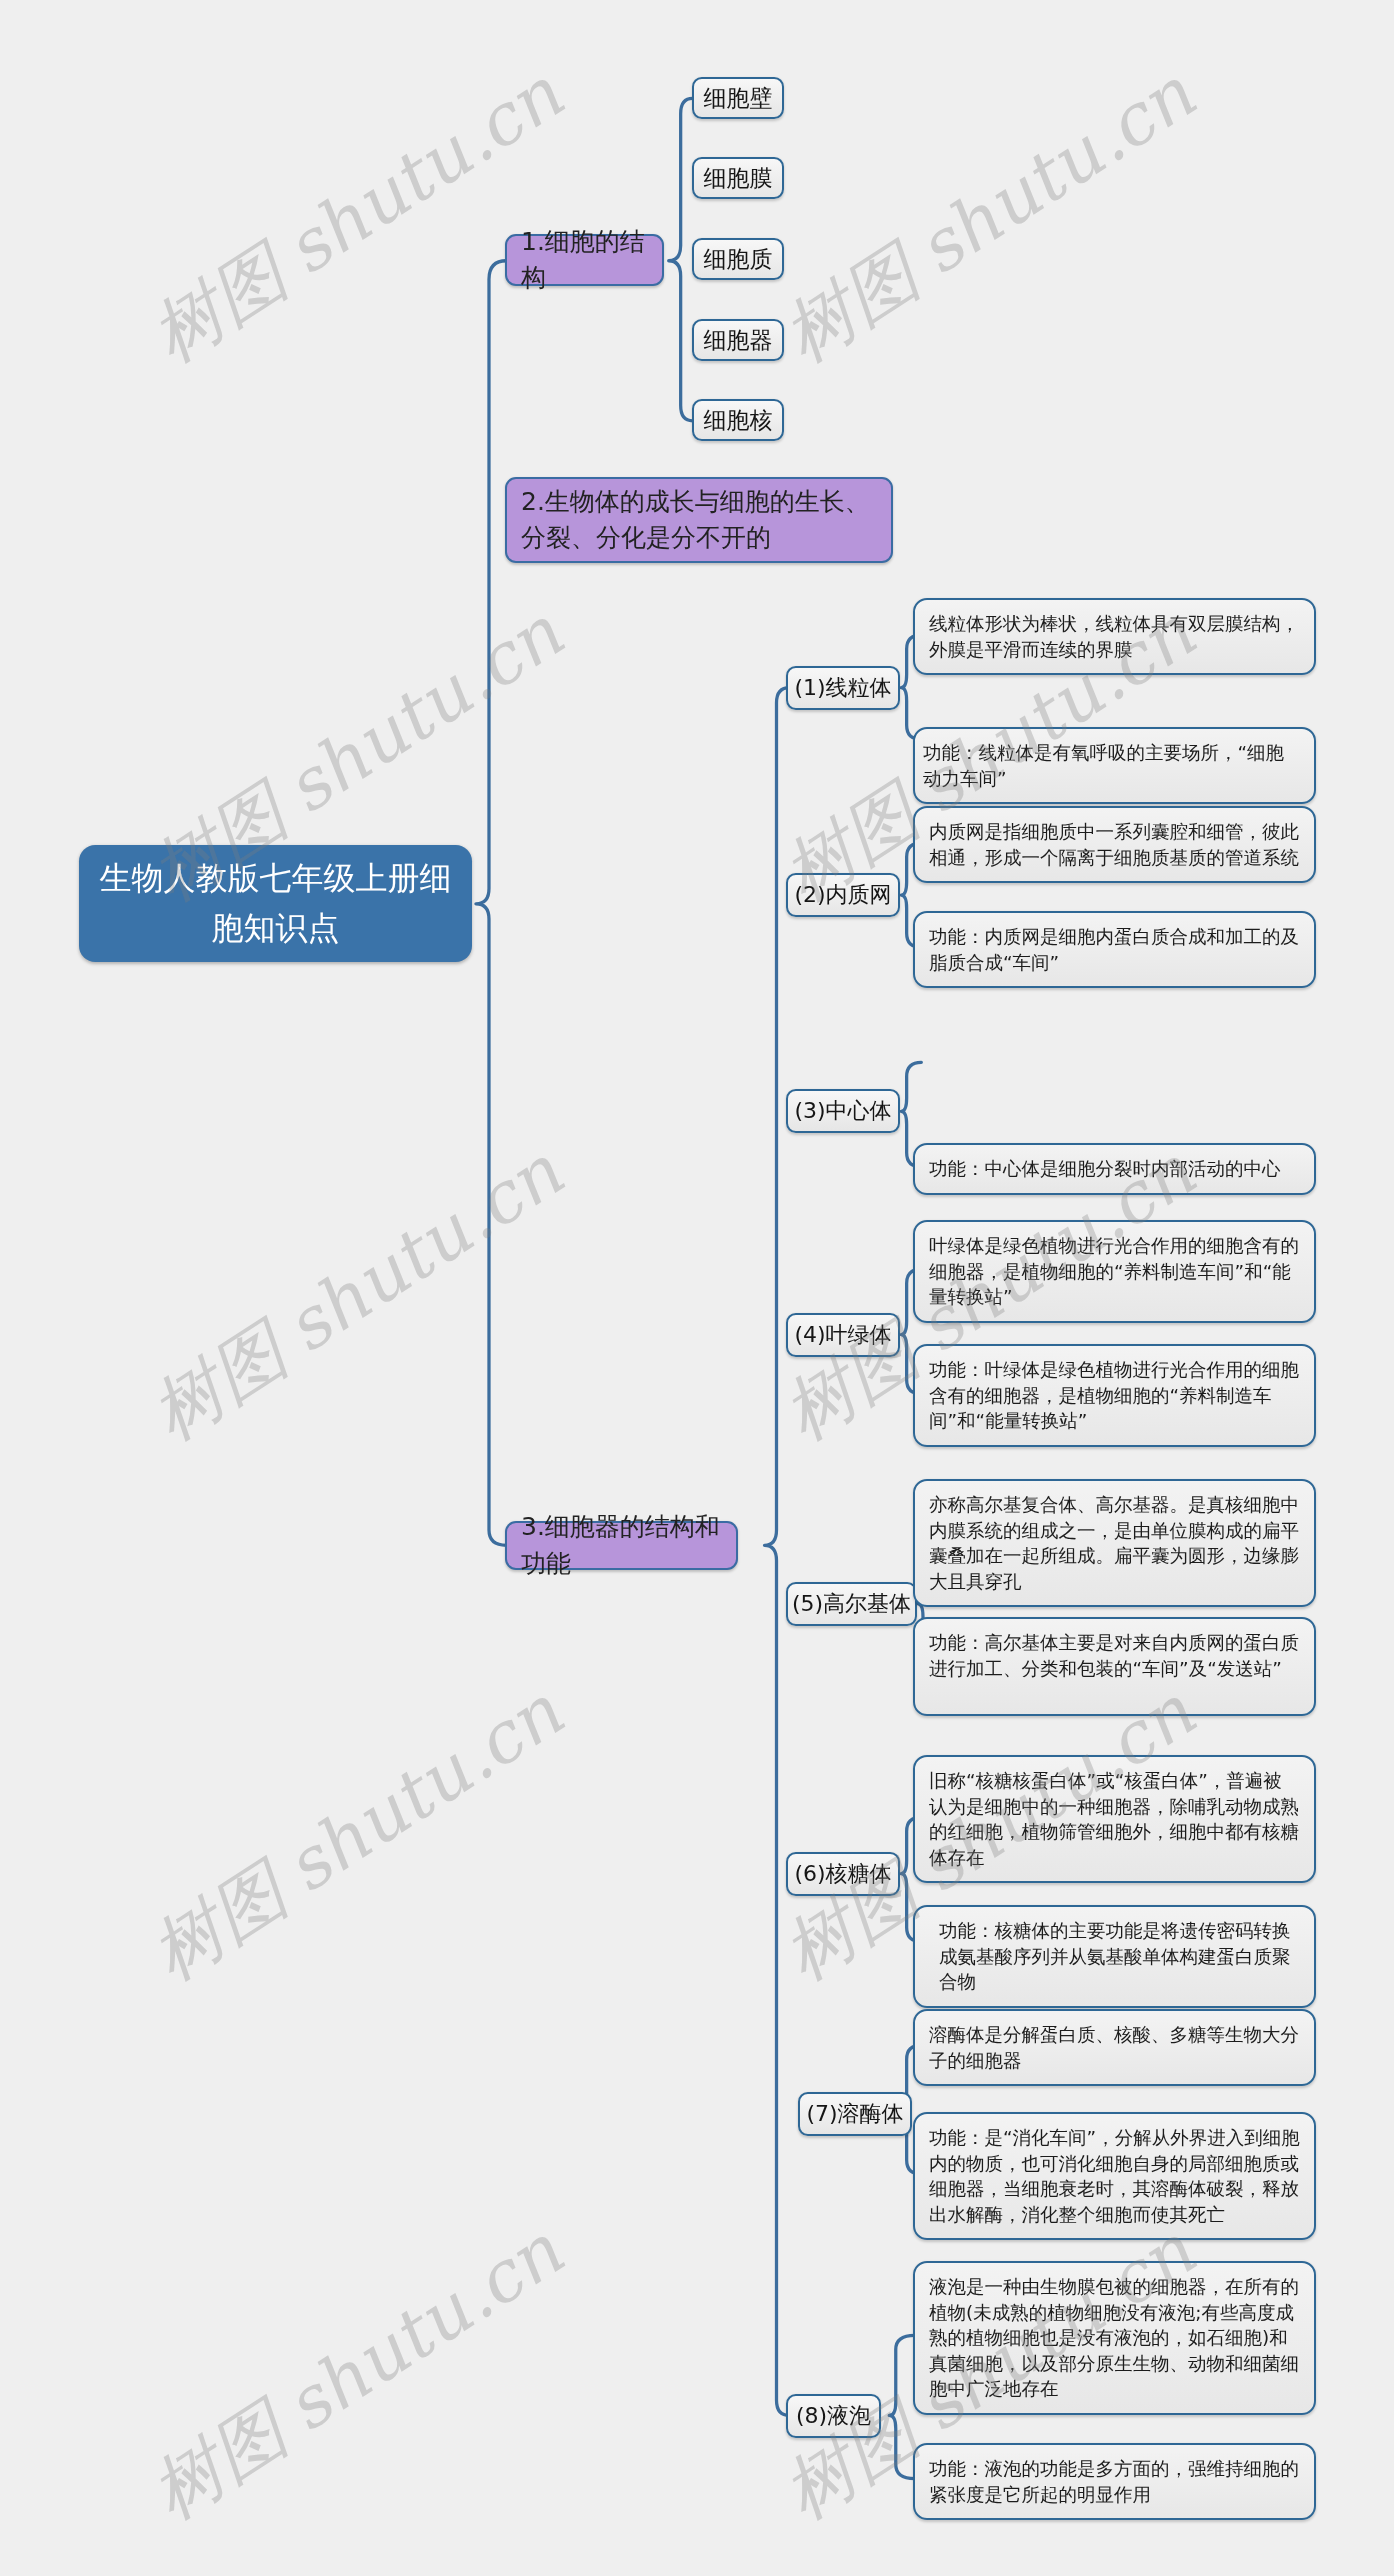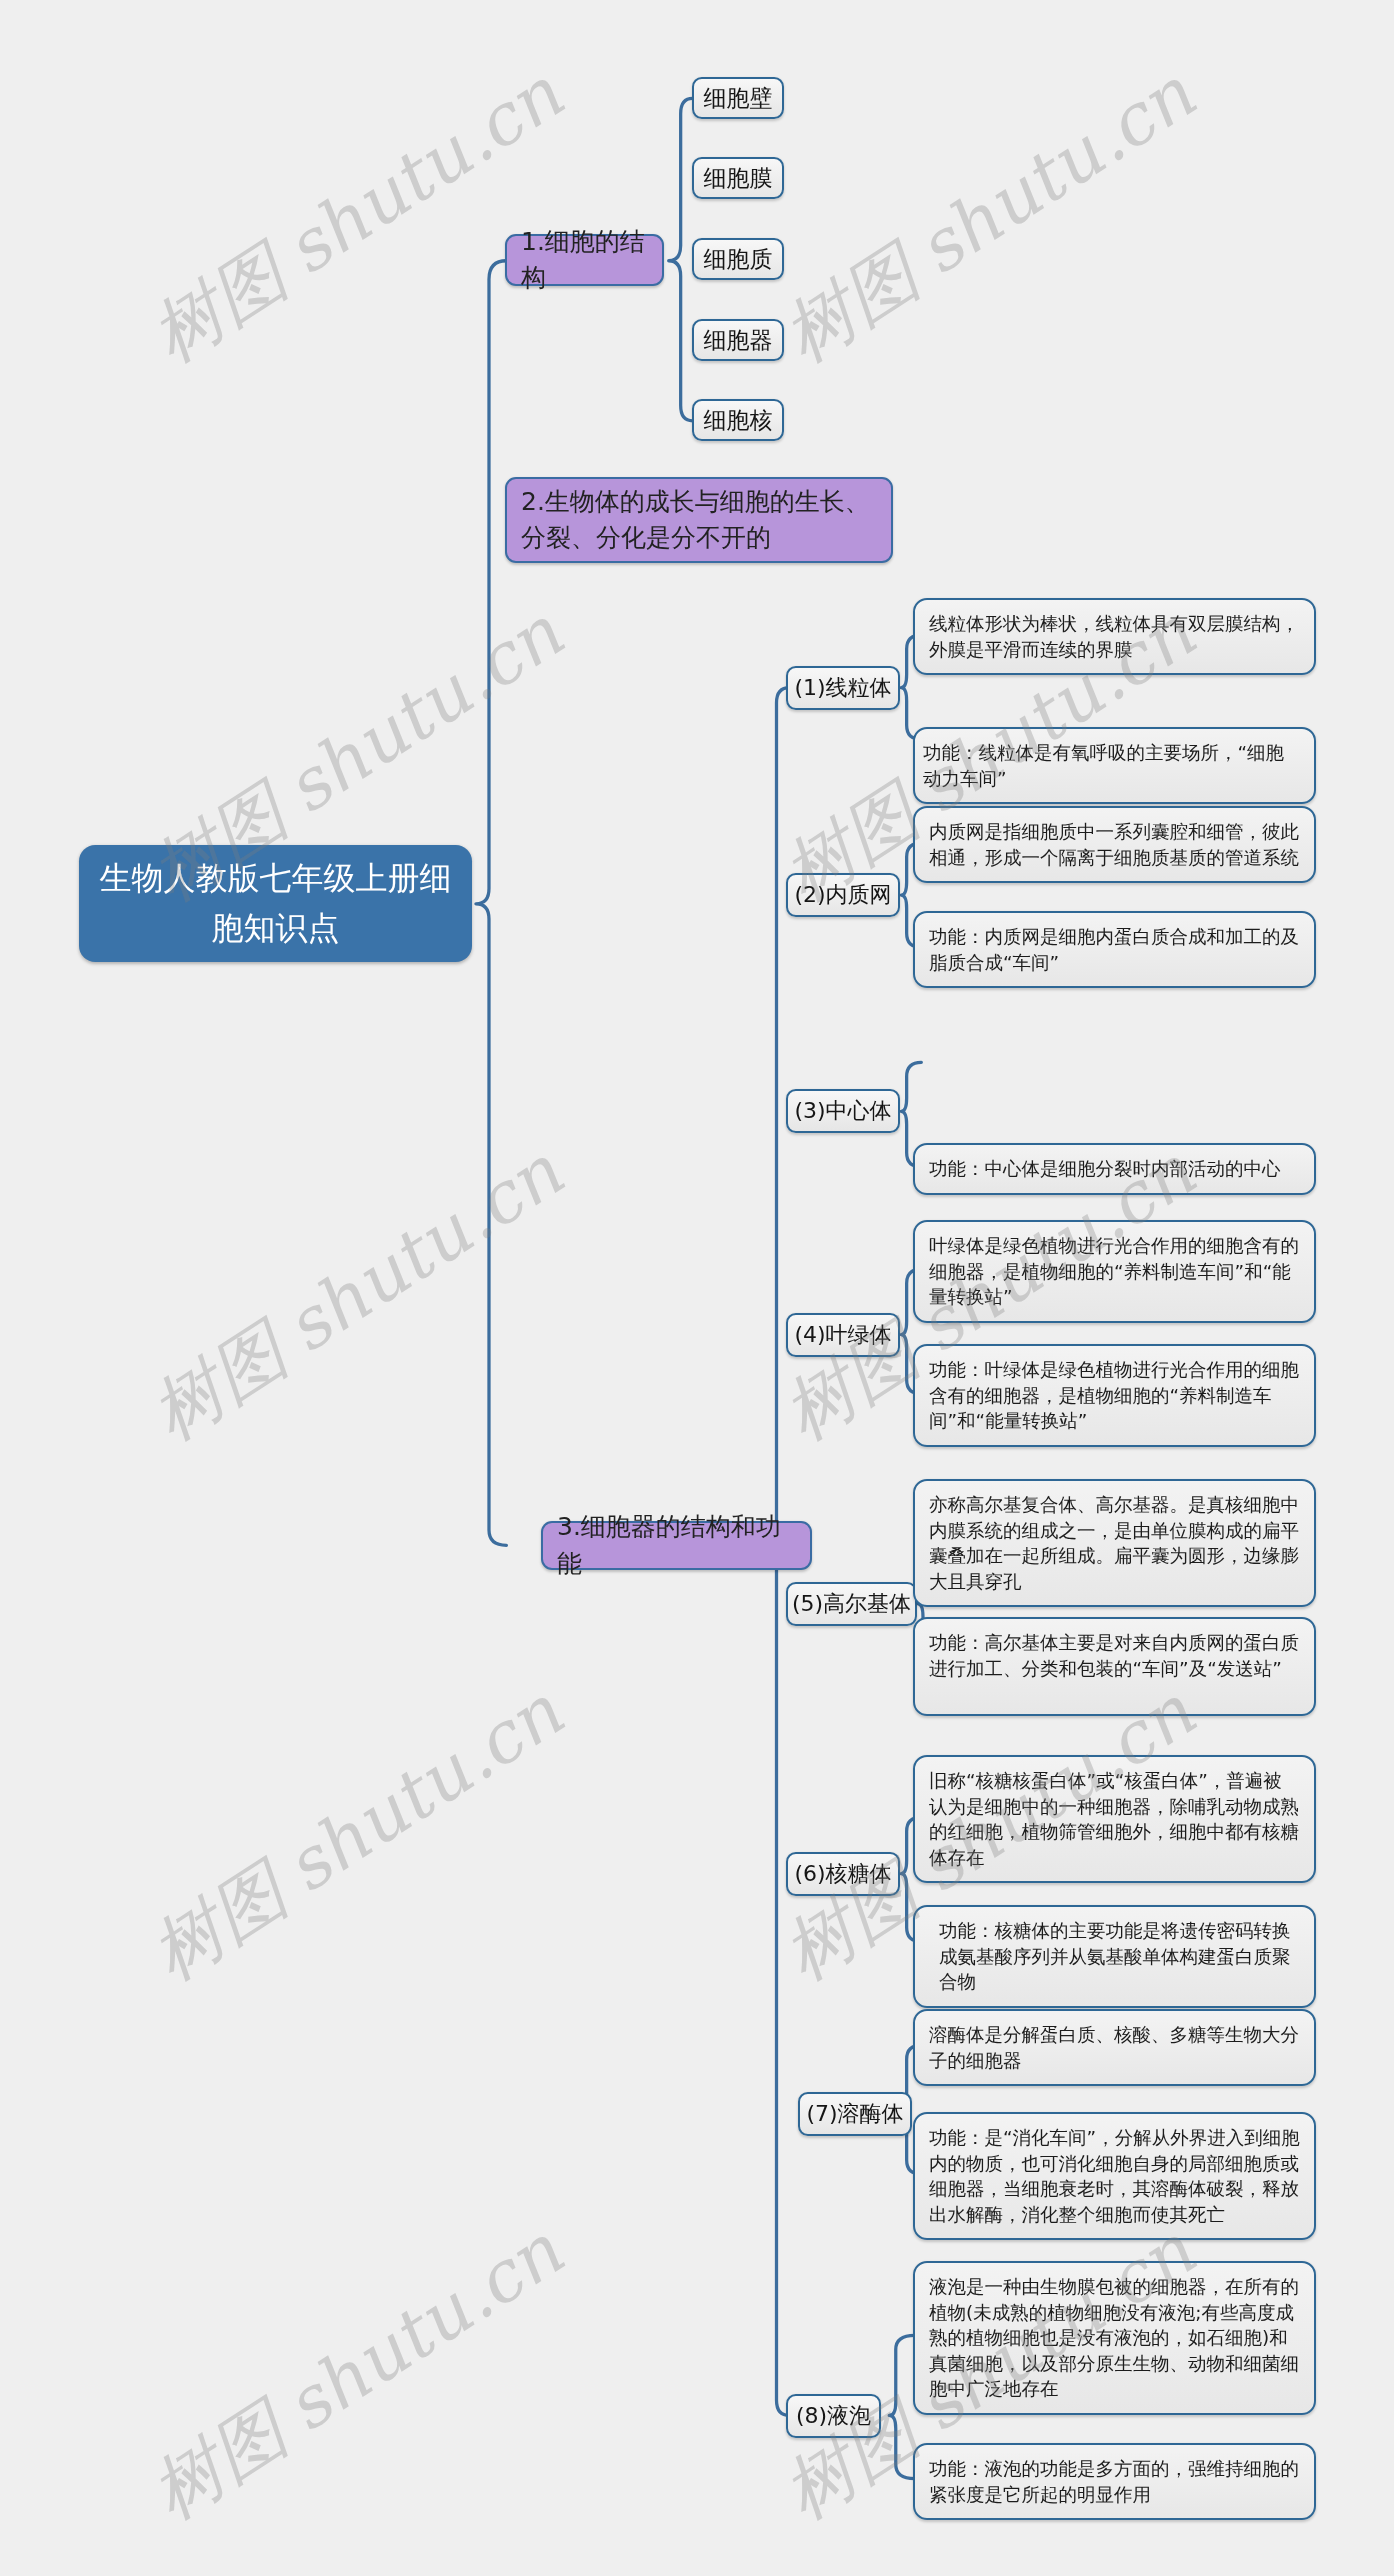--- a/index.html
+++ b/index.html
@@ -65,21 +65,21 @@
     <path d="M 1715 2829 Q 1695 2829 1695 2855 L 1695 2920 Q 1695 2944 1685 2944 Q 1695 2944 1695 2968 L 1695 3032 Q 1695 3058 1715 3058"></path>
     <path d="M 1692 3336 Q 1665 3336 1665 3362 L 1665 3416 Q 1665 3440 1655 3440 Q 1665 3440 1665 3464 L 1665 3539 Q 1665 3565 1692 3565"></path>
     <path d="M 1692 3755 Q 1665 3755 1665 3781 L 1665 3856 Q 1665 3880 1655 3880 Q 1665 3880 1665 3904 L 1665 3966 Q 1665 3992 1692 3992"></path>
     <path d="M 1680 4288 Q 1645 4288 1645 4314 L 1645 4411 Q 1645 4435 1633 4435 Q 1645 4435 1645 4459 L 1645 4525 Q 1645 4551 1680 4551"></path>
   </svg>
 
   <div class="node root" style="left:79px;top:845px;width:393px;height:117px;">生物人教版七年级上册细胞知识点</div>
 
   <div class="node branch" style="left:505px;top:234px;width:159px;height:52px;justify-content:center;">1.细胞的结构</div>
   <div class="node branch" style="left:505px;top:477px;width:388px;height:86px;">2.生物体的成长与细胞的生长、分裂、分化是分不开的</div>
-  <div class="node branch" style="left:505px;top:1521px;width:271px;height:49px;justify-content:center;margin-left:36px;">3.细胞器的结构和功能</div>
+  <div class="node branch" style="left:505px;top:1521px;width:233px;height:49px;justify-content:center;">3.细胞器的结构和功能</div>
 
   <div class="node leaf" style="left:692px;top:77px;width:92px;height:42px;">细胞壁</div>
   <div class="node leaf" style="left:692px;top:157px;width:92px;height:42px;">细胞膜</div>
   <div class="node leaf" style="left:692px;top:238px;width:92px;height:42px;">细胞质</div>
   <div class="node leaf" style="left:692px;top:319px;width:92px;height:42px;">细胞器</div>
   <div class="node leaf" style="left:692px;top:399px;width:92px;height:42px;">细胞核</div>
 
   <div class="node tnode" style="left:786px;top:666px;width:114px;height:44px;">(1)线粒体</div>
   <div class="node tnode" style="left:786px;top:873px;width:114px;height:44px;">(2)内质网</div>
   <div class="node tnode" style="left:786px;top:1089px;width:114px;height:44px;">(3)中心体</div>

